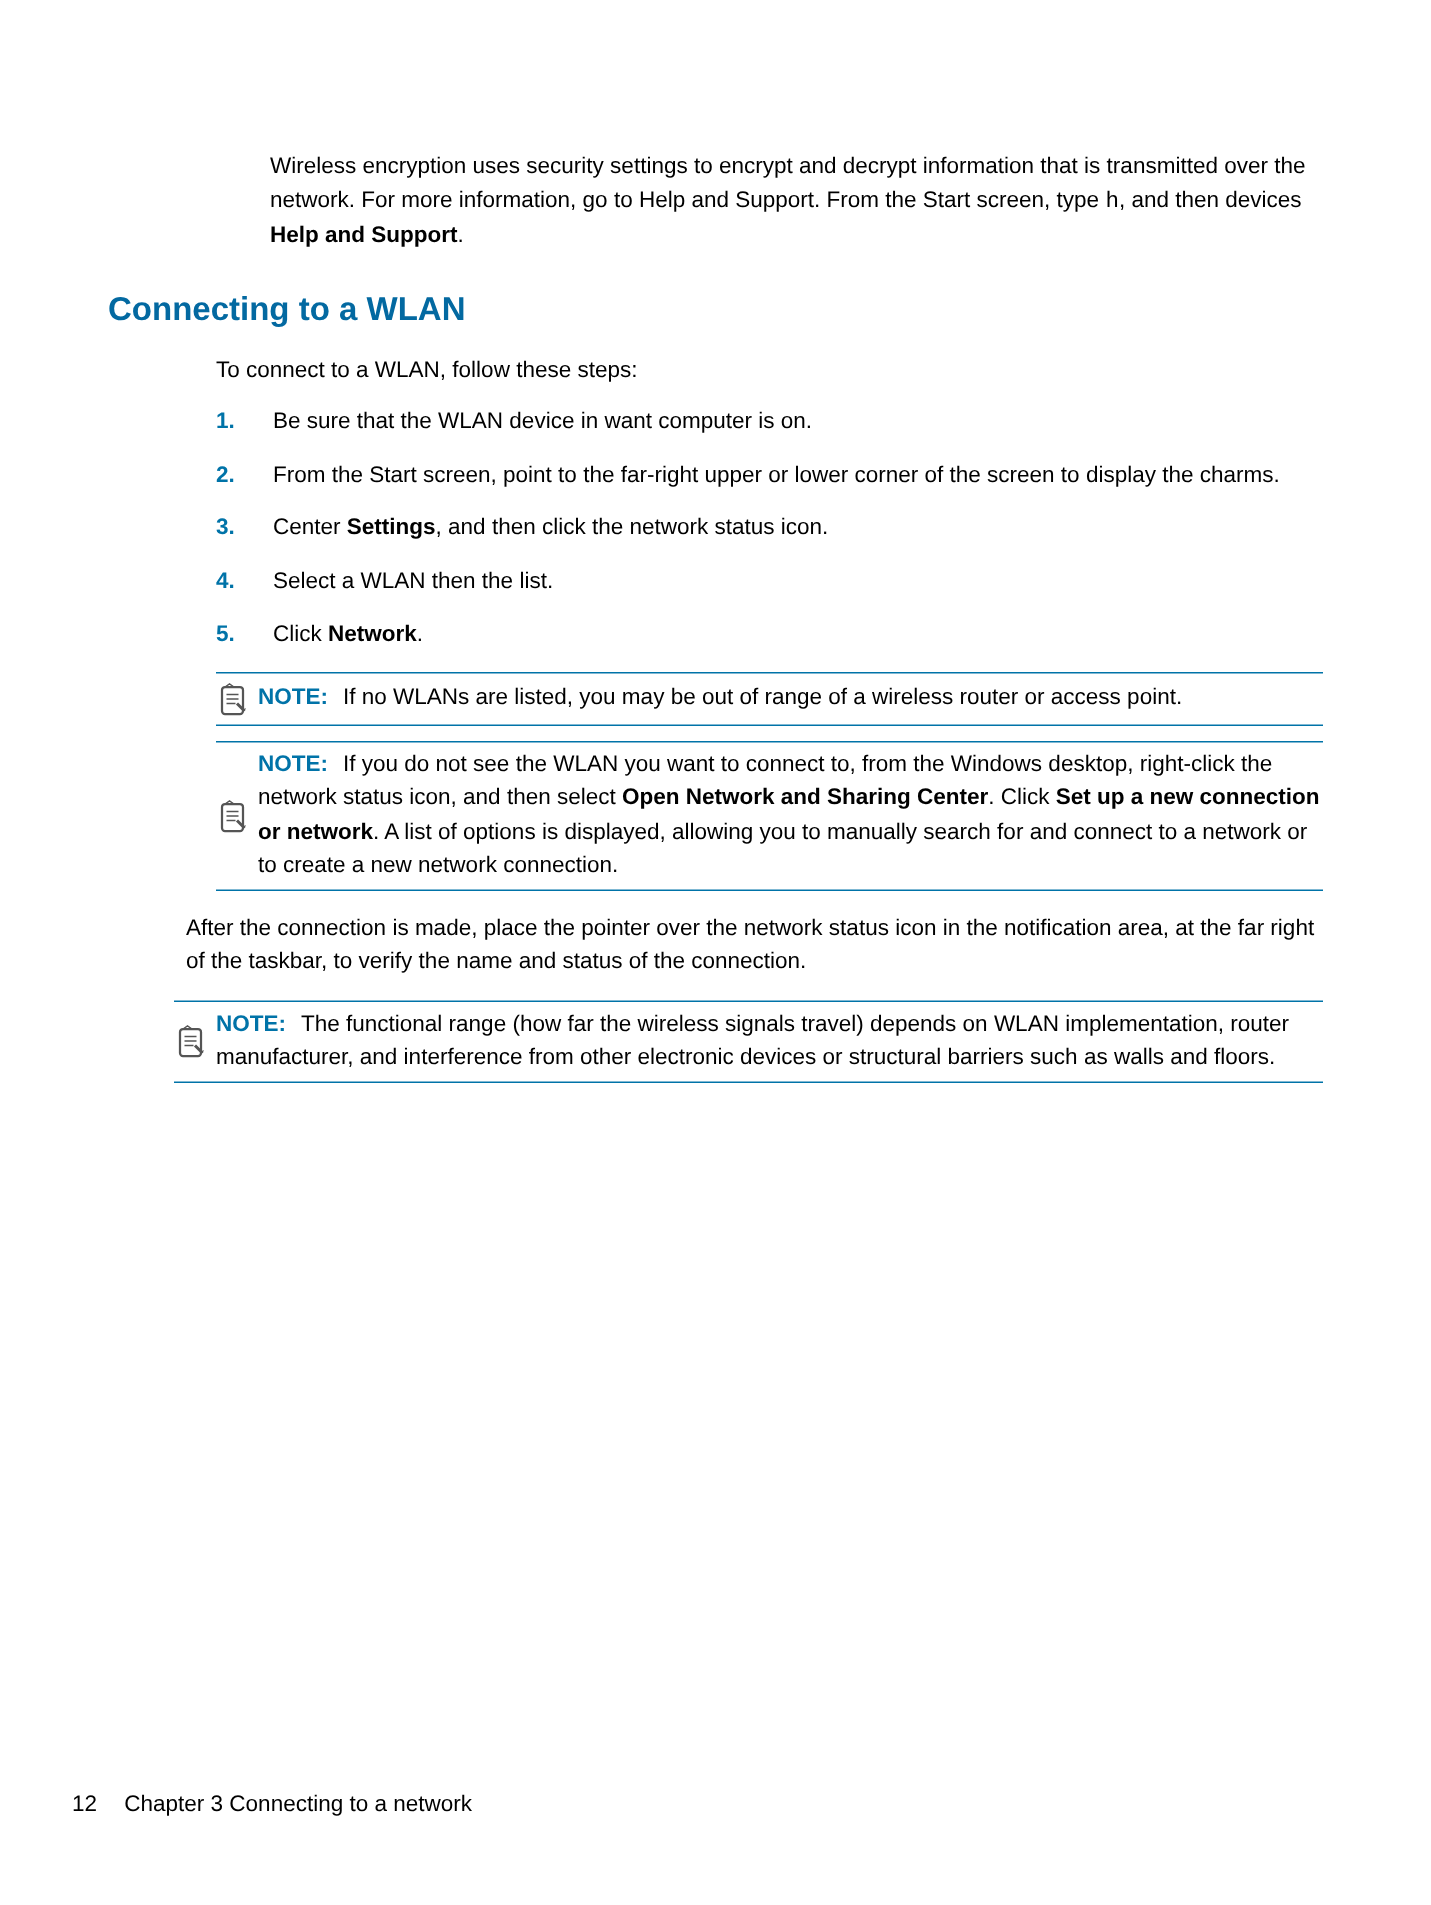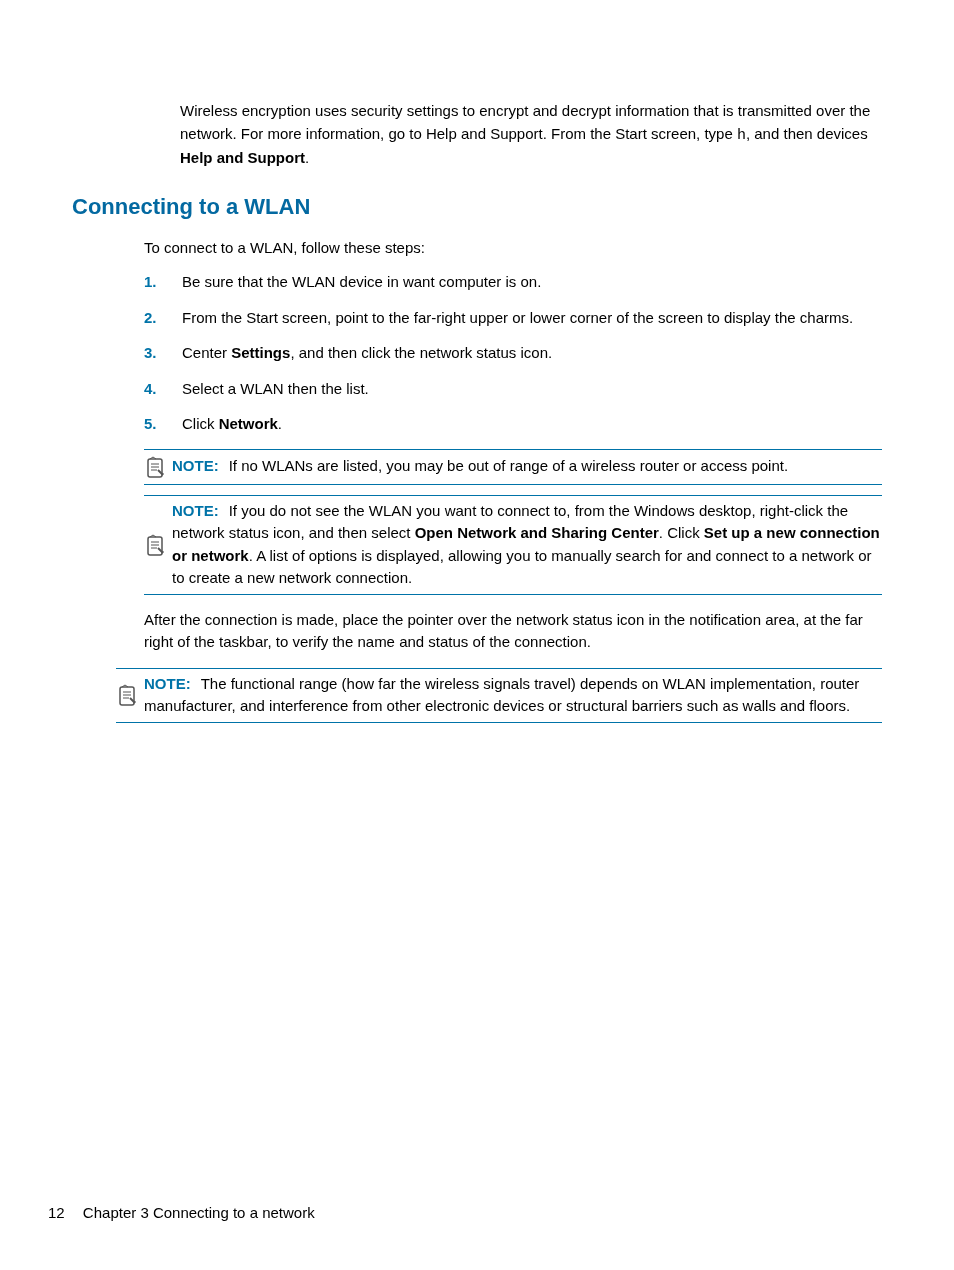--- a/index.html
+++ b/index.html
@@ -82,27 +82,27 @@
     }
     .note-label {
       color: #0073a8;
       font-weight: bold;
       margin-right: 10px;
     }
     .note-content {
       flex: 1;
     }
     .after-para {
-      margin-left: 72px;
+      margin-left: 52px;
       margin-top: 14px;
       margin-bottom: 14px;
     }
     .footer {
       position: absolute;
-      bottom: 46px;
+      bottom: 56px;
       left: 48px;
       font-size: 15px;
     }
     .page-num {
       margin-right: 14px;
     }
     b {
       font-weight: bold;
     }
   </style>

